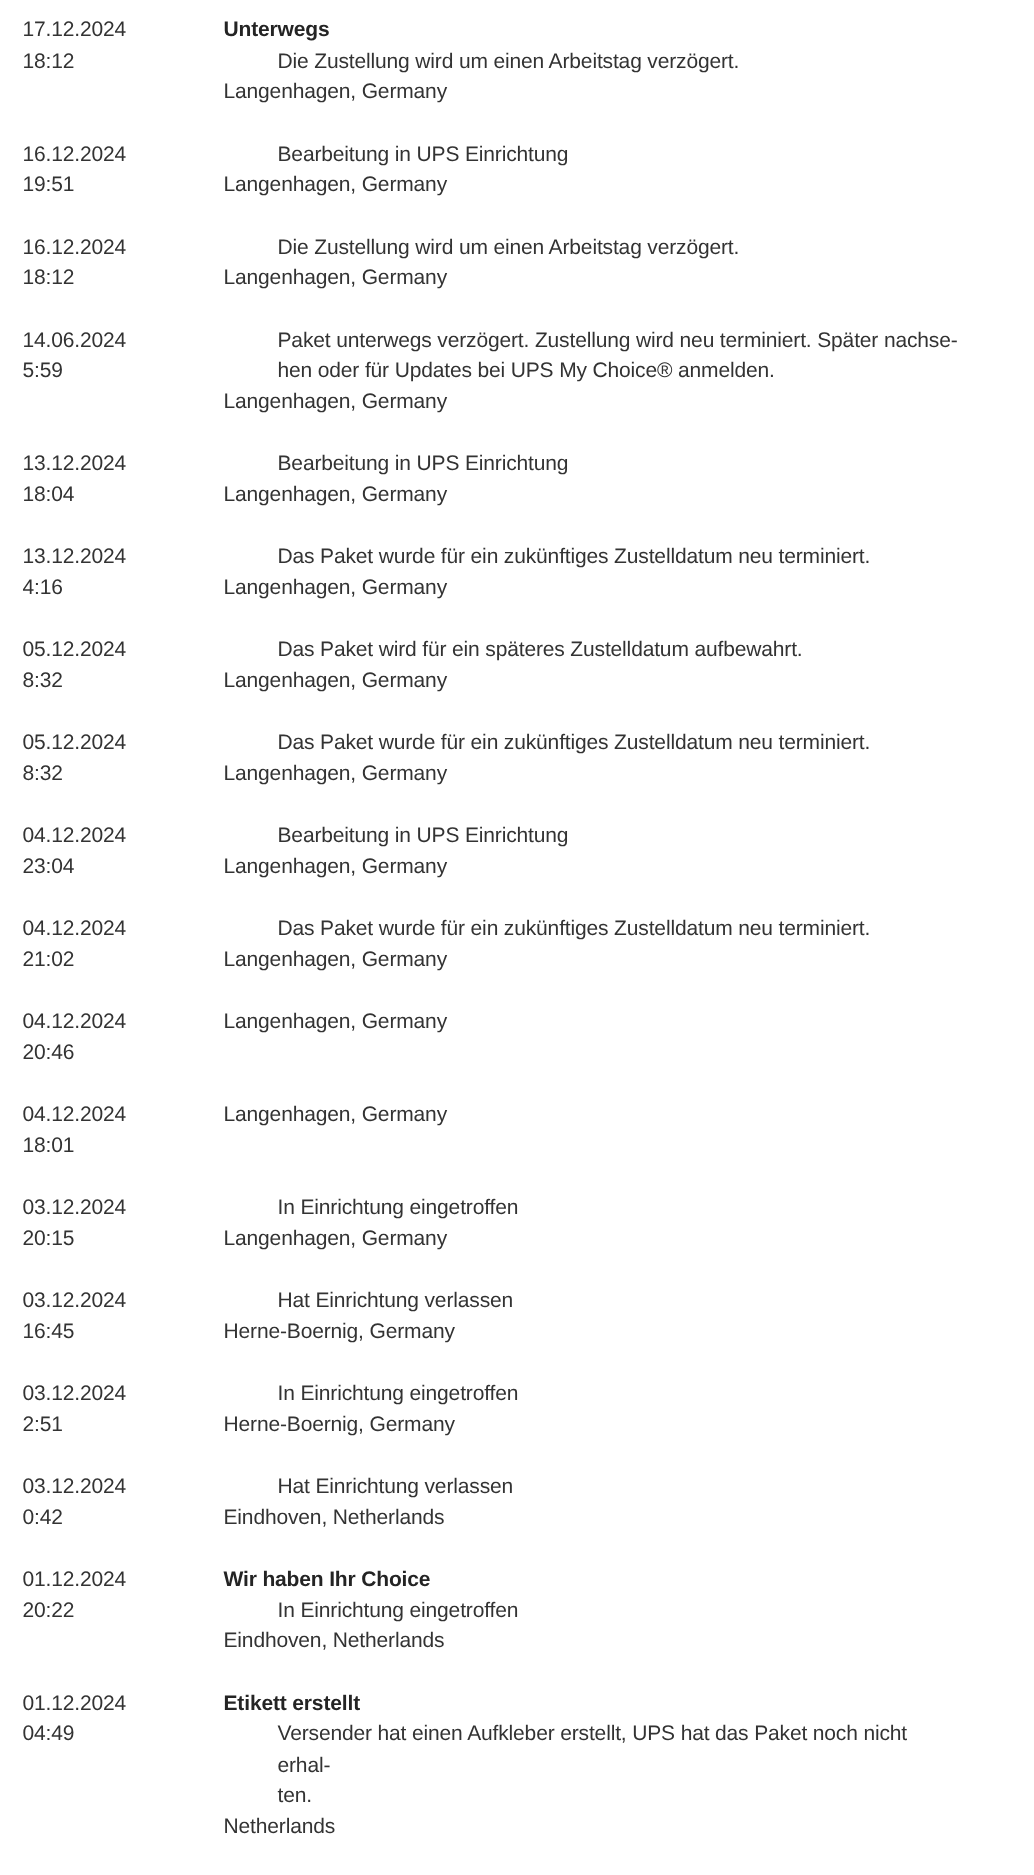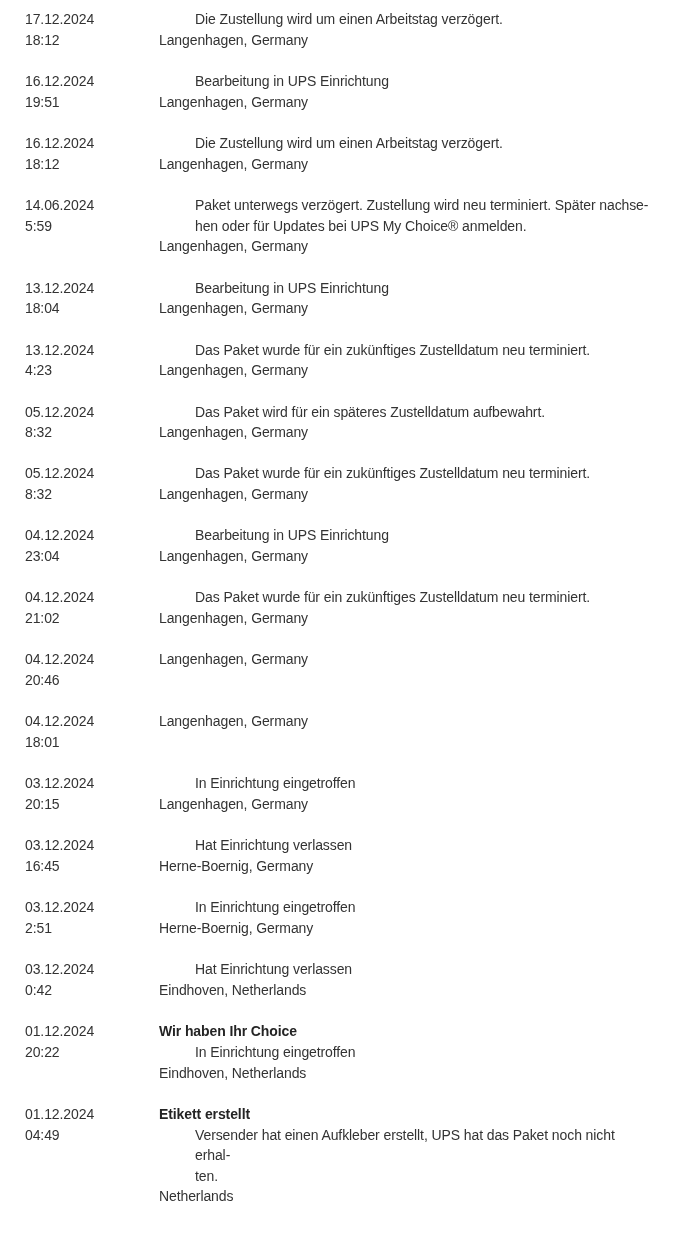--- a/index.html
+++ b/index.html
@@ -4,21 +4,21 @@
 <style>
   * { margin: 0; padding: 0; box-sizing: border-box; }
   html, body {
     width: 689px;
     height: 1250px;
     background: #ffffff;
     font-family: "Liberation Sans", sans-serif;
     overflow: hidden;
   }
   .activity-list {
-    padding: 9px 30px 0 25px;
+    padding: 9px 30px 0 15px;
   }
   .entry {
     display: flex;
     align-items: flex-start;
     margin-bottom: 20.8px;
     font-size: 14px;
     line-height: 20.6px;
     letter-spacing: -0.1px;
     color: #333333;
   }
@@ -42,20 +42,21 @@
 </head>
 <body>
 
 <div class="activity-list" id="activity-list">
   <div class="entry">
     <div class="col-datetime">
       <div class="event-date">17.12.2024</div>
       <div class="event-time">18:12</div>
     </div>
     <div class="col-details">
+      <div class="event-status">Unterwegs</div>
       <div class="event-description">Die Zustellung wird um einen Arbeitstag verzögert.</div>
       <div class="event-location">Langenhagen, Germany</div>
     </div>
   </div>
 
   <div class="entry">
     <div class="col-datetime">
       <div class="event-date">16.12.2024</div>
       <div class="event-time">19:51</div>
     </div>
@@ -99,21 +100,21 @@
     <div class="col-details">
 
       <div class="event-description">Bearbeitung in UPS Einrichtung</div>
       <div class="event-location">Langenhagen, Germany</div>
     </div>
   </div>
 
   <div class="entry">
     <div class="col-datetime">
       <div class="event-date">13.12.2024</div>
-      <div class="event-time">4:23</div>
+      <div class="event-time">4:16</div>
     </div>
     <div class="col-details">
 
       <div class="event-description">Das Paket wurde für ein zukünftiges Zustelldatum neu terminiert.</div>
       <div class="event-location">Langenhagen, Germany</div>
     </div>
   </div>
 
   <div class="entry">
     <div class="col-datetime">

